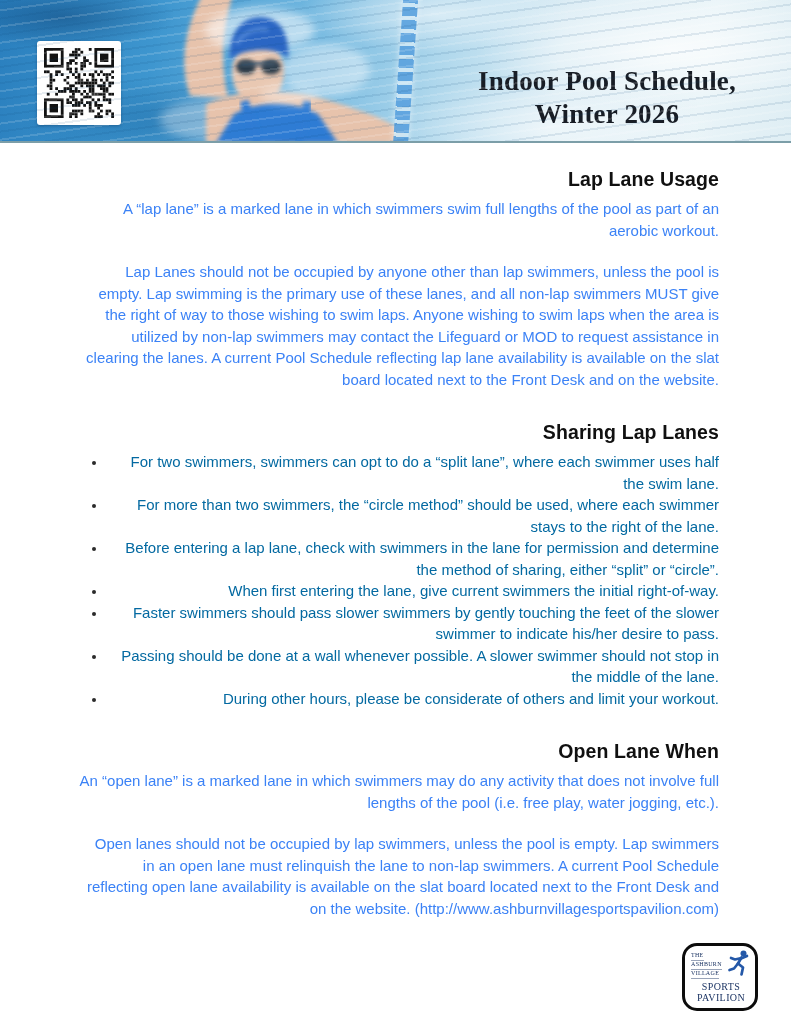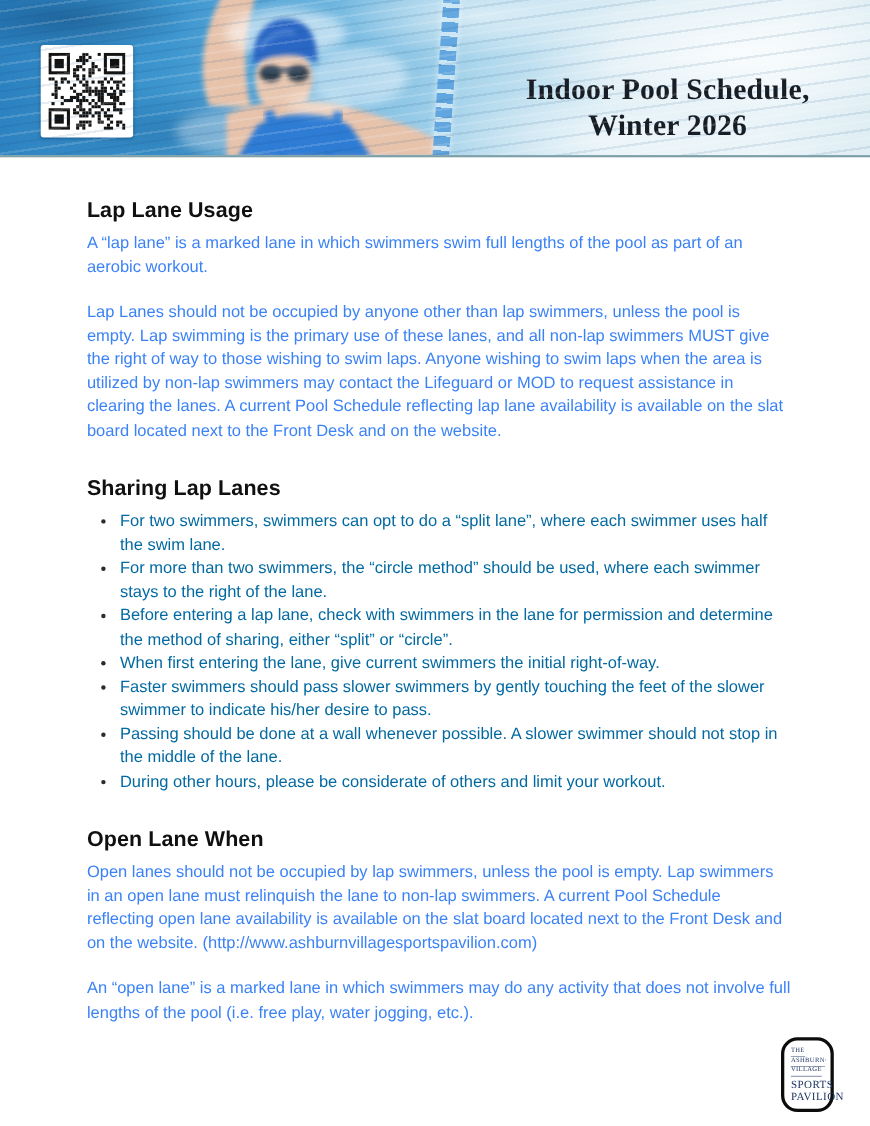--- a/index.html
+++ b/index.html
@@ -54,21 +54,21 @@
   .qr-pad svg { display: block; width: 70px; height: 70px; }
   .hero-title {
     position: absolute; top: 47px; right: 8px;
     width: 352px; text-align: center;
     font-family: "Liberation Serif", "DejaVu Serif", serif;
     font-weight: 700; font-size: 27px; line-height: 33px;
     color: #181d25; letter-spacing: .2px;
   }
 
   
-  .content { padding: 37px 72px 0 79px; }
+  .content { padding: 25px 72px 0 79px; text-align: right; }
   .content section { margin-bottom: 31px; }
   .content h2 {
     margin: 0 0 7px 0;
     font-size: 19.5px; line-height: 23px; font-weight: 700;
     color: #101010; letter-spacing: .1px;
   }
   .content p {
     margin: 0 0 20px 0;
     font-size: 15px; line-height: 21.5px;
     color: #3b82f6;
@@ -77,21 +77,21 @@
   .content ul { margin: 2px 0 0 0; padding-left: 28px; }
   .content li {
     font-size: 15px; line-height: 21.5px; color: #0369a1;
     padding-left: 2px;
   }
   .content li::marker { color: #2b2b2b; font-size: 13px; }
 
   
   .logo {
     position: absolute; right: 33px; bottom: 13px;
-    width: 48px; height: 68px;
+    width: 76px; height: 68px;
     border: 3.5px solid #0c0c0c; border-radius: 15px;
     background: #fff;
     padding: 5px 4px 4px 6px;
     display: flex; flex-direction: column; justify-content: space-between;
   }
   .logo-top { display: flex; justify-content: space-between; align-items: flex-start; }
   .logo-small { display: flex; flex-direction: column; padding-top: 1px; }
   .logo-small span {
     font-family: "Liberation Serif", serif;
     font-size: 6px; line-height: 7.5px; letter-spacing: .3px;
@@ -370,22 +370,22 @@
         <li>Before entering a lap lane, check with swimmers in the lane for permission and determine the method of sharing, either “split” or “circle”.</li>
         <li>When first entering the lane, give current swimmers the initial right-of-way.</li>
         <li>Faster swimmers should pass slower swimmers by gently touching the feet of the slower swimmer to indicate his/her desire to pass.</li>
         <li>Passing should be done at a wall whenever possible. A slower swimmer should not stop in the middle of the lane.</li>
         <li>During other hours, please be considerate of others and limit your workout.</li>
       </ul>
     </section>
 
     <section>
       <h2>Open Lane When</h2>
+      <p>An “open lane” is a marked lane in which swimmers may do any activity that does not involve full lengths of the pool (i.e. free play, water jogging, etc.).</p>
       <p>Open lanes should not be occupied by lap swimmers, unless the pool is empty. Lap swimmers in an open lane must relinquish the lane to non-lap swimmers. A current Pool Schedule reflecting open lane availability is available on the slat board located next to the Front Desk and on the website. (http://www.ashburnvillagesportspavilion.com)</p>
-      <p>An “open lane” is a marked lane in which swimmers may do any activity that does not involve full lengths of the pool (i.e. free play, water jogging, etc.).</p>
     </section>
 
   </main>
 
   <div class="logo">
     <div class="logo-top">
       <div class="logo-small">
         <span>The</span>
         <span>Ashburn</span>
         <span>Village</span>

